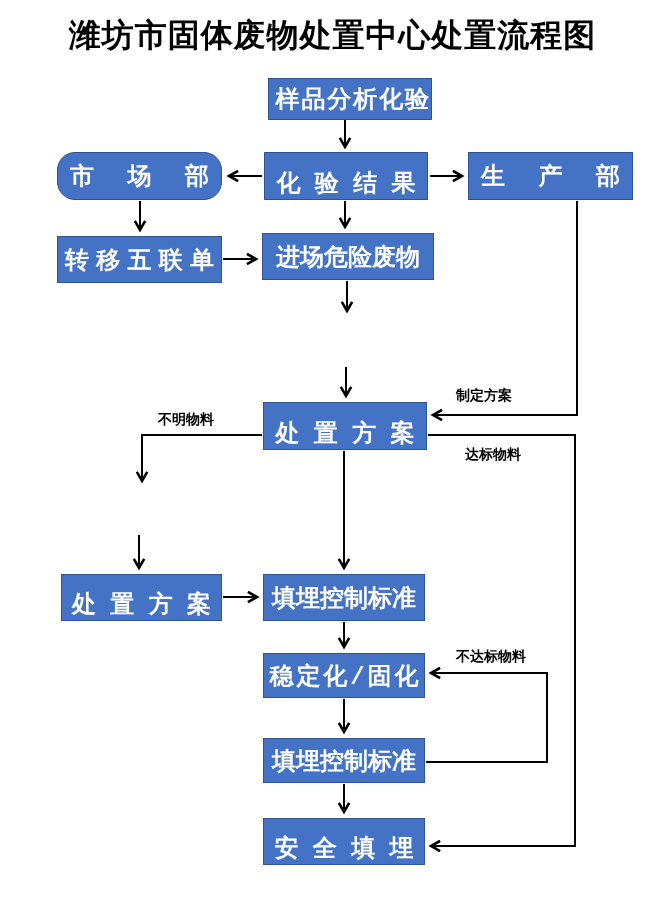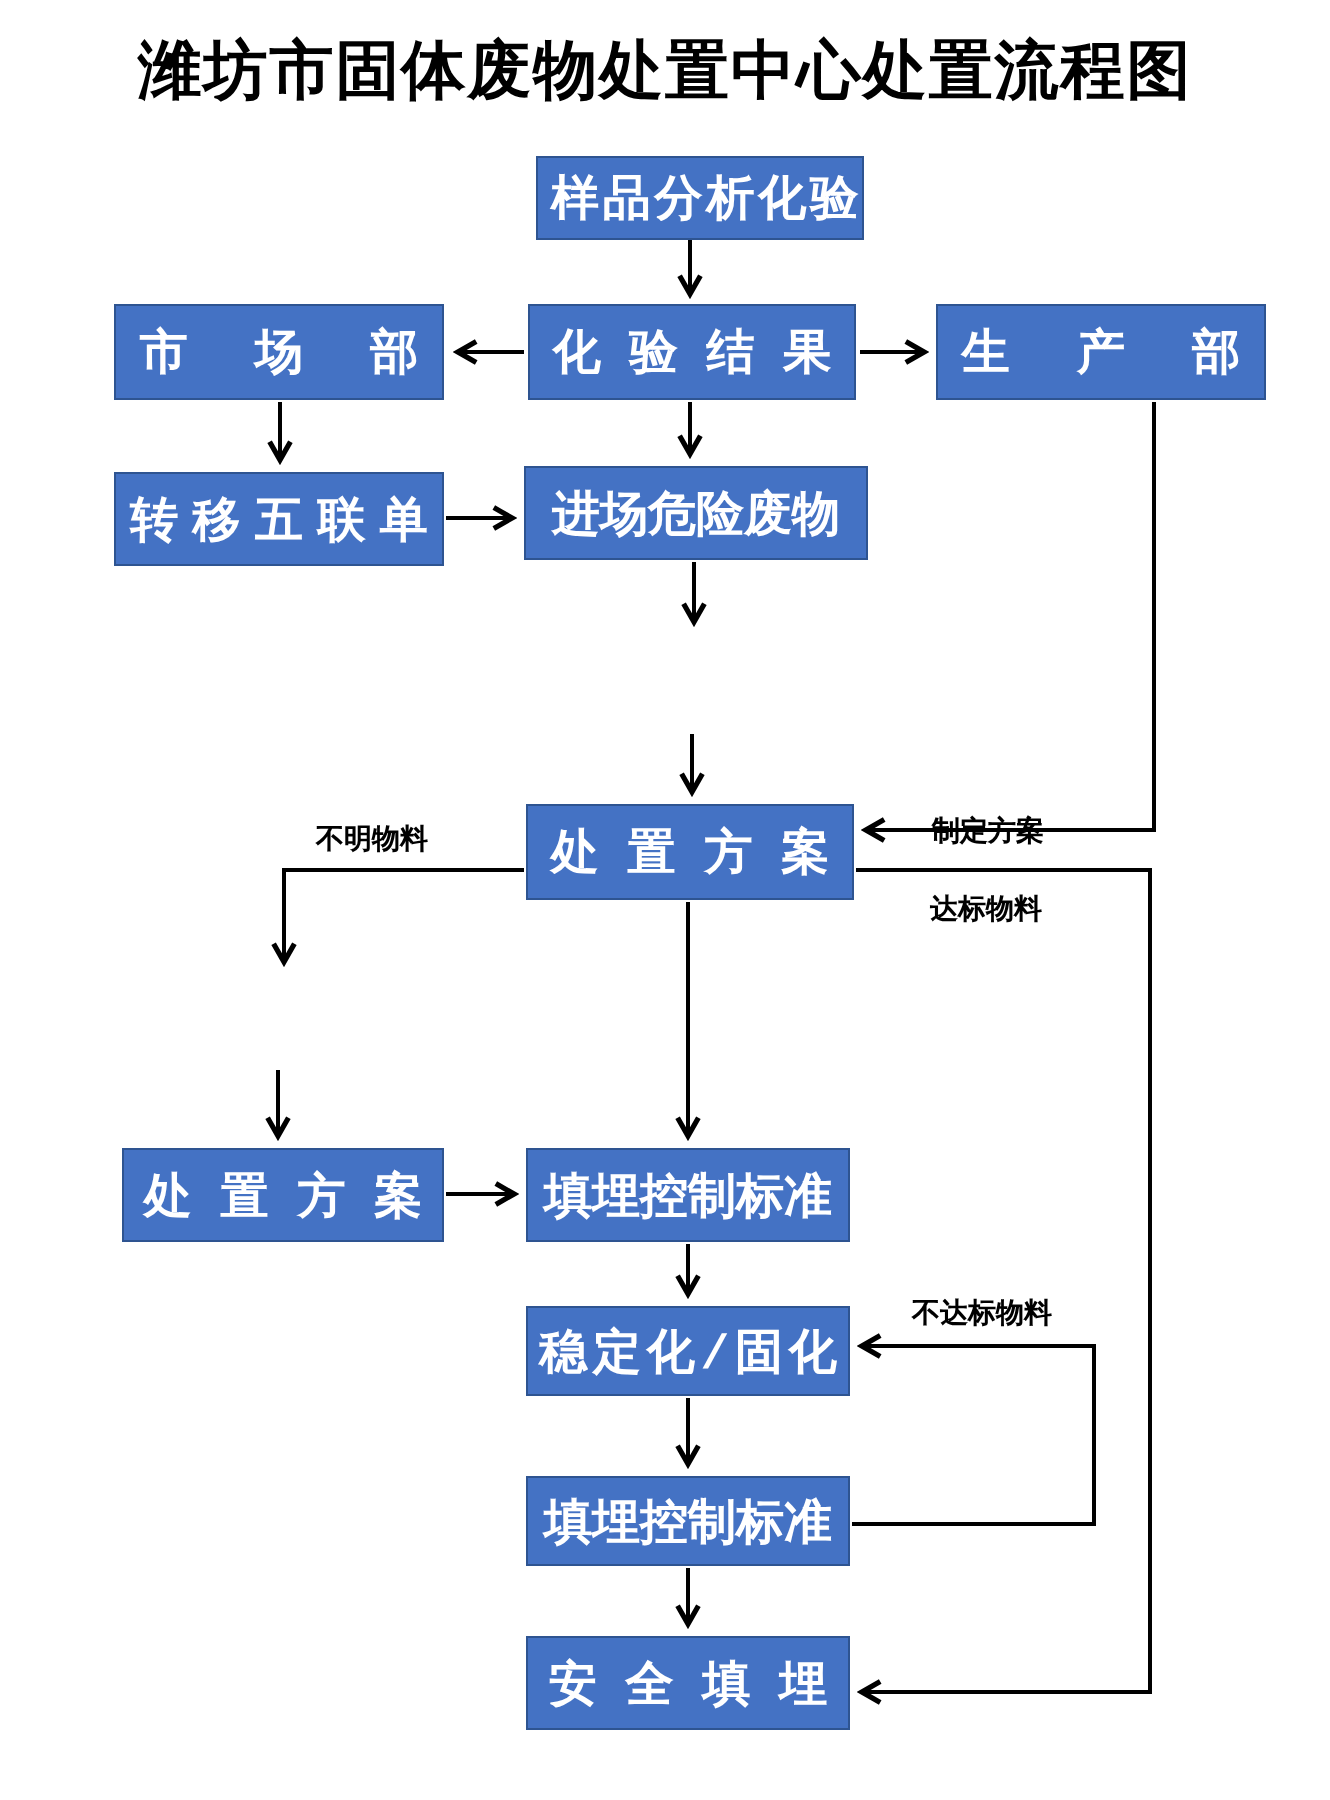--- a/index.html
+++ b/index.html
@@ -24,45 +24,45 @@
     position:absolute;display:flex;align-items:center;justify-content:center;
     background:var(--box-fill);border:1px solid var(--box-border);
     color:var(--box-text);font-weight:bold;font-size:24px;
     box-sizing:border-box;white-space:nowrap;
   }
   
   .sp-008{letter-spacing:.08em;padding-left:.08em;justify-content:flex-end;}
   .sp-01 {letter-spacing:.12em;padding-left:.12em;}
   .sp-02 {letter-spacing:.2em; padding-left:.2em;}
   .sp-03 {letter-spacing:.3em; padding-left:.3em;}
-  .sp-06 {letter-spacing:.6em; padding-left:.6em;}
+  .sp-06 {letter-spacing:.6em; padding-left:.6em;align-items:flex-end;}
   .sp-14 {letter-spacing:1.4em;padding-left:1.4em;}
   .sp-26 {letter-spacing:2.6em;padding-left:2.6em;}
 
   
   #n-sample     {left:268px;top:78px; width:164px;height:42px;}
   #n-result     {left:264px;top:152px;width:164px;height:48px;}
-  #n-market     {left:57px; top:152px;width:165px;height:48px;}
+  #n-market     {left:57px; top:152px;width:165px;height:48px;border-radius:18px;}
   #n-production {left:468px;top:152px;width:165px;height:48px;}
   #n-transfer   {left:57px; top:236px;width:165px;height:47px;}
   #n-incoming   {left:262px;top:233px;width:172px;height:47px;}
   #n-weigh      {left:267px;top:317px;width:163px;height:49px;}
   #n-plan       {left:263px;top:402px;width:164px;height:48px;}
   #n-store      {left:58px; top:487px;width:162px;height:47px;}
   #n-plan2      {left:61px; top:574px;width:161px;height:47px;}
   #n-std1       {left:263px;top:574px;width:162px;height:47px;}
   #n-stabilize  {left:263px;top:653px;width:162px;height:45px;}
   #n-std2       {left:263px;top:738px;width:162px;height:45px;}
   #n-safe       {left:263px;top:818px;width:162px;height:47px;}
 
   .edge-label{
     position:absolute;font-size:14px;font-weight:bold;
     color:var(--title-text);text-align:center;white-space:nowrap;
   }
-  #lbl-make-plan  {left:458px;top:387px;width:72px;margin-top:20px;}
+  #lbl-make-plan  {left:448px;top:387px;width:72px;}
   #lbl-unknown    {left:150px;top:411px;width:72px;}
   #lbl-qualified  {left:457px;top:446px;width:72px;}
   #lbl-unqualified{left:451px;top:648px;width:80px;}
 
   svg.connectors{position:absolute;left:0;top:0;}
   .connector{stroke:var(--connector);stroke-width:2;fill:none;}
   .arrowhead-path{stroke:var(--connector);stroke-width:2;fill:none;}
 </style>
 </head>
 <body>

